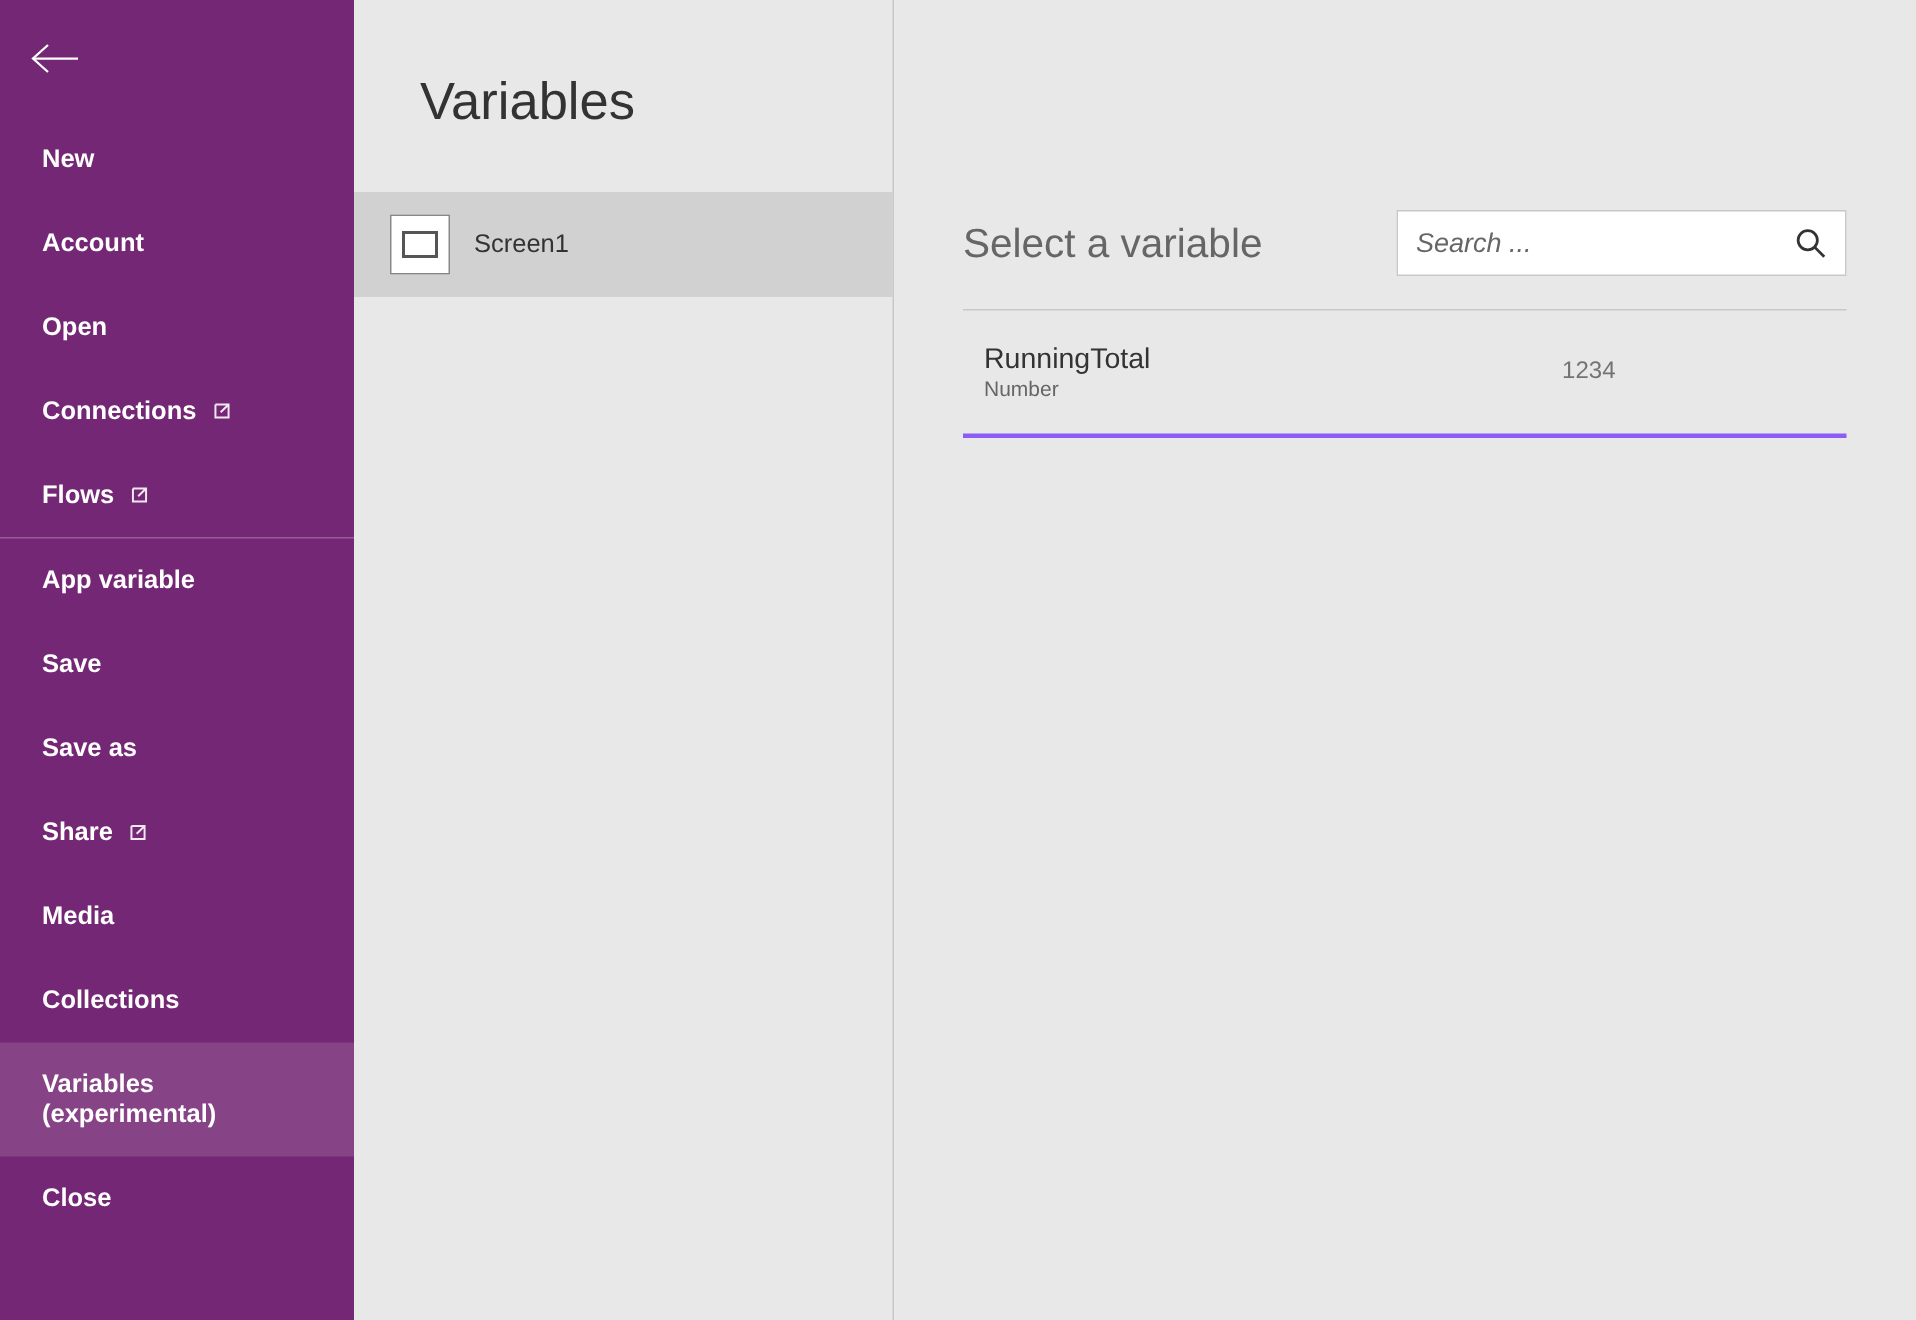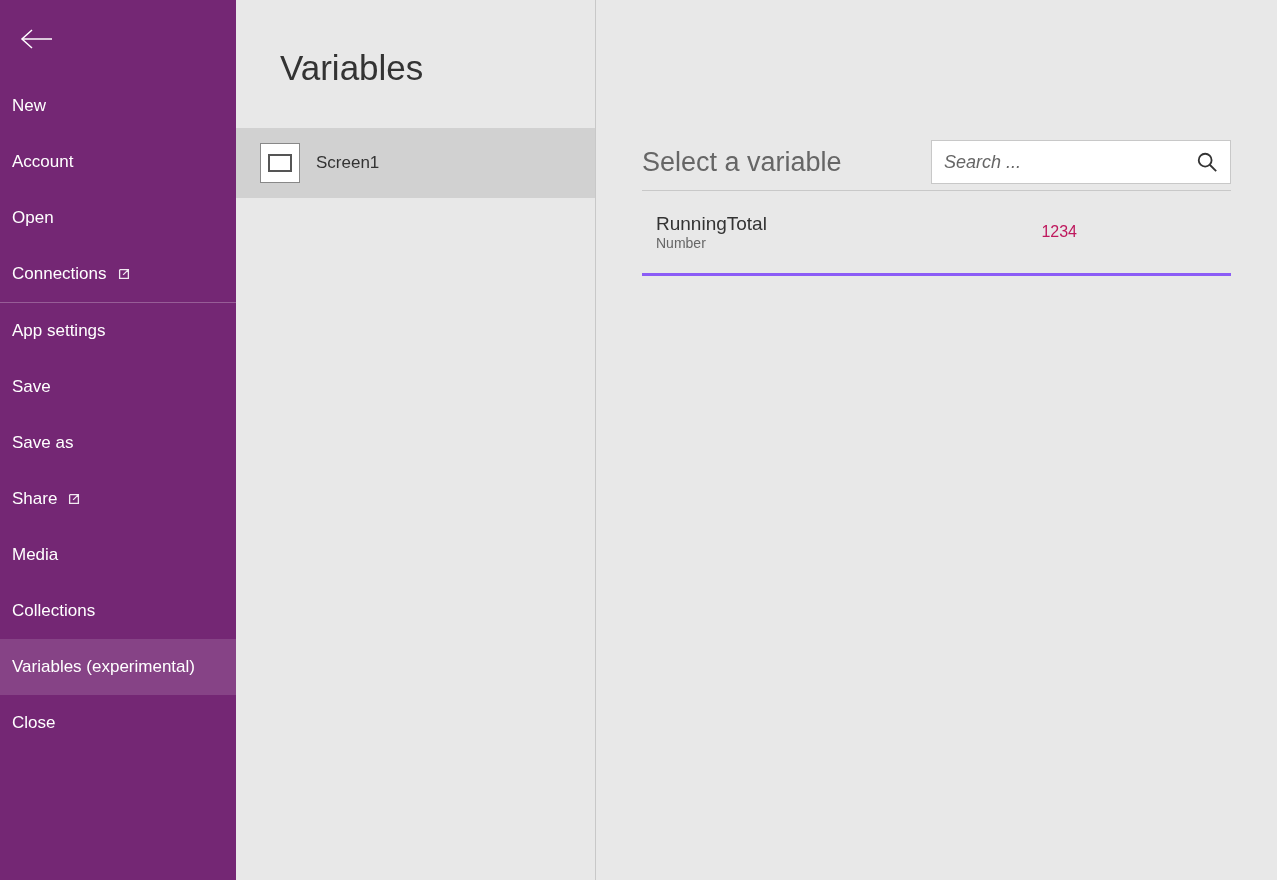--- a/index.html
+++ b/index.html
@@ -30,23 +30,23 @@
       align-items: center;
       padding-left: 20px;
       cursor: pointer;
     }
     .back-btn svg {
       stroke: #ffffff;
       stroke-width: 1.5;
       fill: none;
     }
     .nav-item {
-      padding: 18px 12px;
+      padding: 18px 28px;
       font-size: 17px;
-      font-weight: 400;
+      font-weight: 700;
       cursor: pointer;
       color: #ffffff;
       display: flex;
       align-items: center;
       gap: 10px;
     }
     .nav-item.selected {
       background: #864386;
     }
     .divider {
@@ -100,21 +100,21 @@
     .right {
       flex: 1;
       padding: 40px 46px 0 46px;
       background: #e8e8e8;
     }
     .right-header {
       display: flex;
       align-items: center;
       justify-content: space-between;
       border-bottom: 1px solid #c8c8c8;
-      padding-bottom: 6px;
+      padding-bottom: 22px;
       margin-top: 100px;
     }
     .right-title {
       font-size: 27px;
       font-weight: 300;
       color: #666666;
     }
     .search-box {
       display: flex;
       align-items: center;
@@ -156,21 +156,21 @@
       font-size: 19px;
       color: #333333;
     }
     .var-type {
       font-size: 14px;
       color: #666666;
       margin-top: 0;
     }
     .var-value {
       font-size: 16px;
-      color: #be185d;
+      color: #737373;
       padding-right: 140px;
     }
   </style>
 </head>
 <body>
 
 <div class="sidebar">
   <div class="back-btn">
     <svg width="34" height="22" viewBox="0 0 34 22">
       <line x1="2" y1="11" x2="32" y2="11"></line>
@@ -186,25 +186,31 @@
   </div>
   <div class="nav-item">
     <span>Open</span>
   </div>
   <div class="nav-item">
     <span>Connections</span>
     <svg class="ext-icon" viewBox="0 0 16 16">
         <path d="M3 3h6M3 3v10h10V7M9 3h4v4M13 3L7 9" stroke="#fff" stroke-width="1.5" fill="none"></path>
       </svg>
   </div>
+  <div class="nav-item">
+    <span>Flows</span>
+    <svg class="ext-icon" viewBox="0 0 16 16">
+        <path d="M3 3h6M3 3v10h10V7M9 3h4v4M13 3L7 9" stroke="#fff" stroke-width="1.5" fill="none"></path>
+      </svg>
+  </div>
 
   <div class="divider"></div>
 
   <div class="nav-item">
-    <span>App settings</span>
+    <span>App variable</span>
   </div>
   <div class="nav-item">
     <span>Save</span>
   </div>
   <div class="nav-item">
     <span>Save as</span>
   </div>
   <div class="nav-item">
     <span>Share</span>
     <svg class="ext-icon" viewBox="0 0 16 16">

